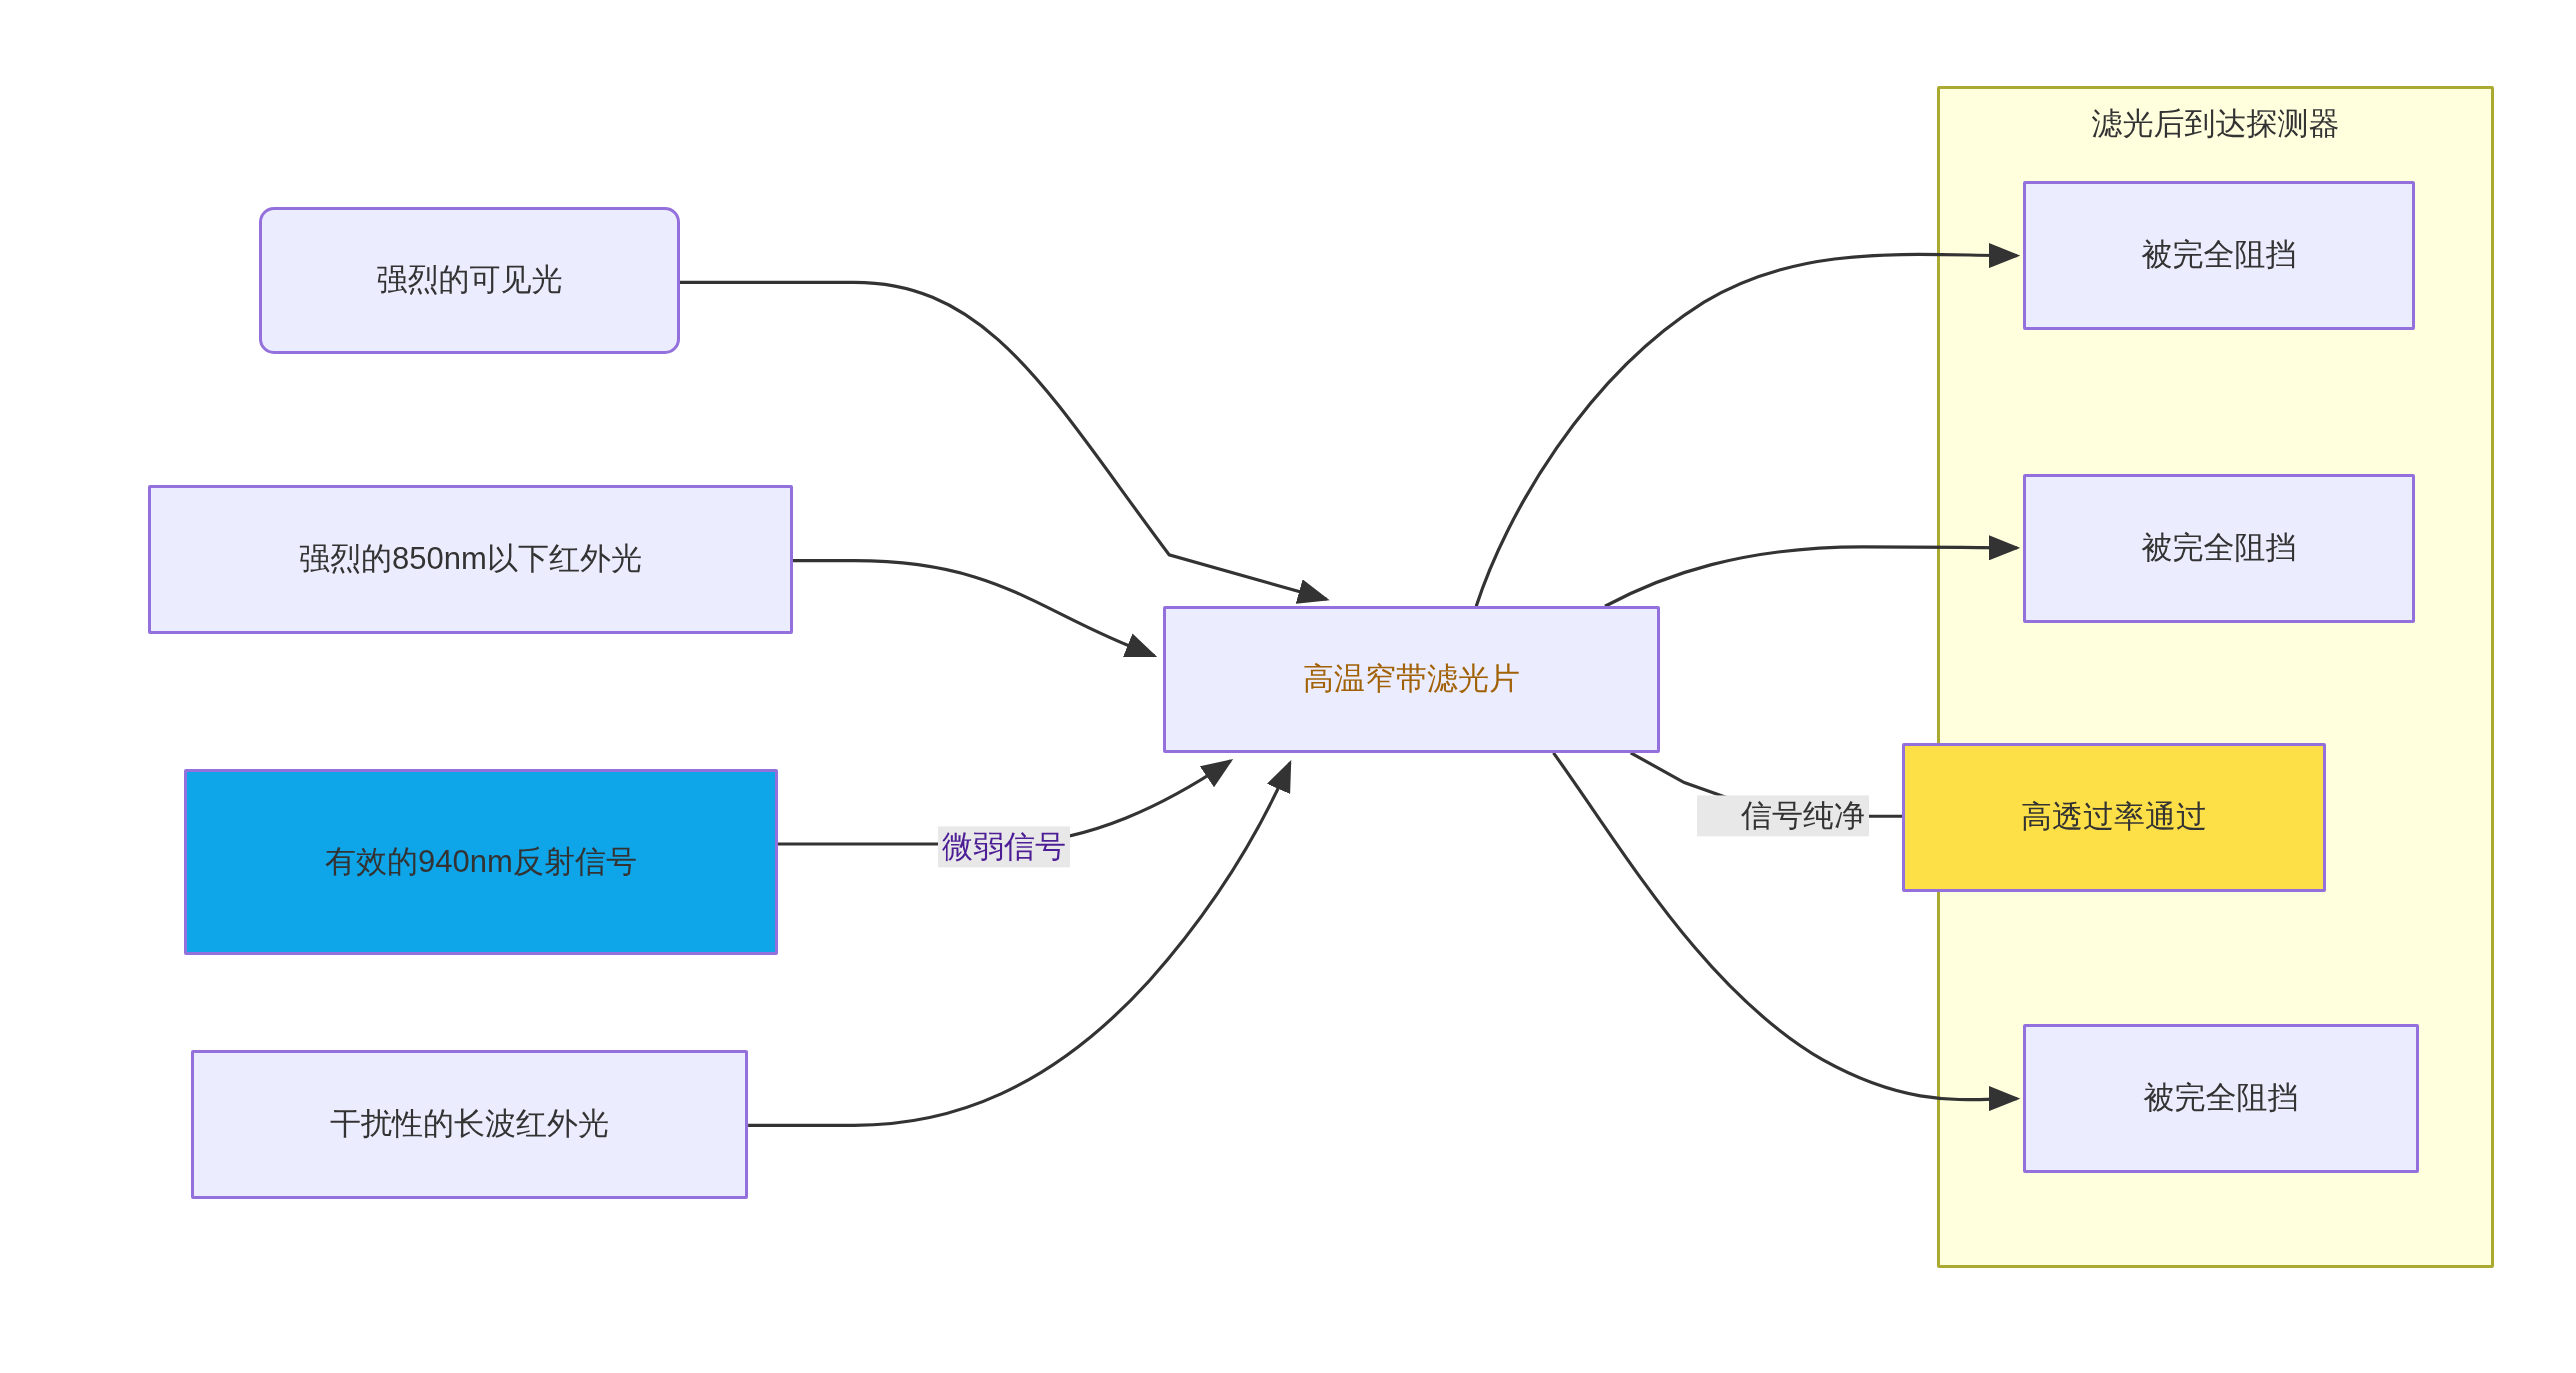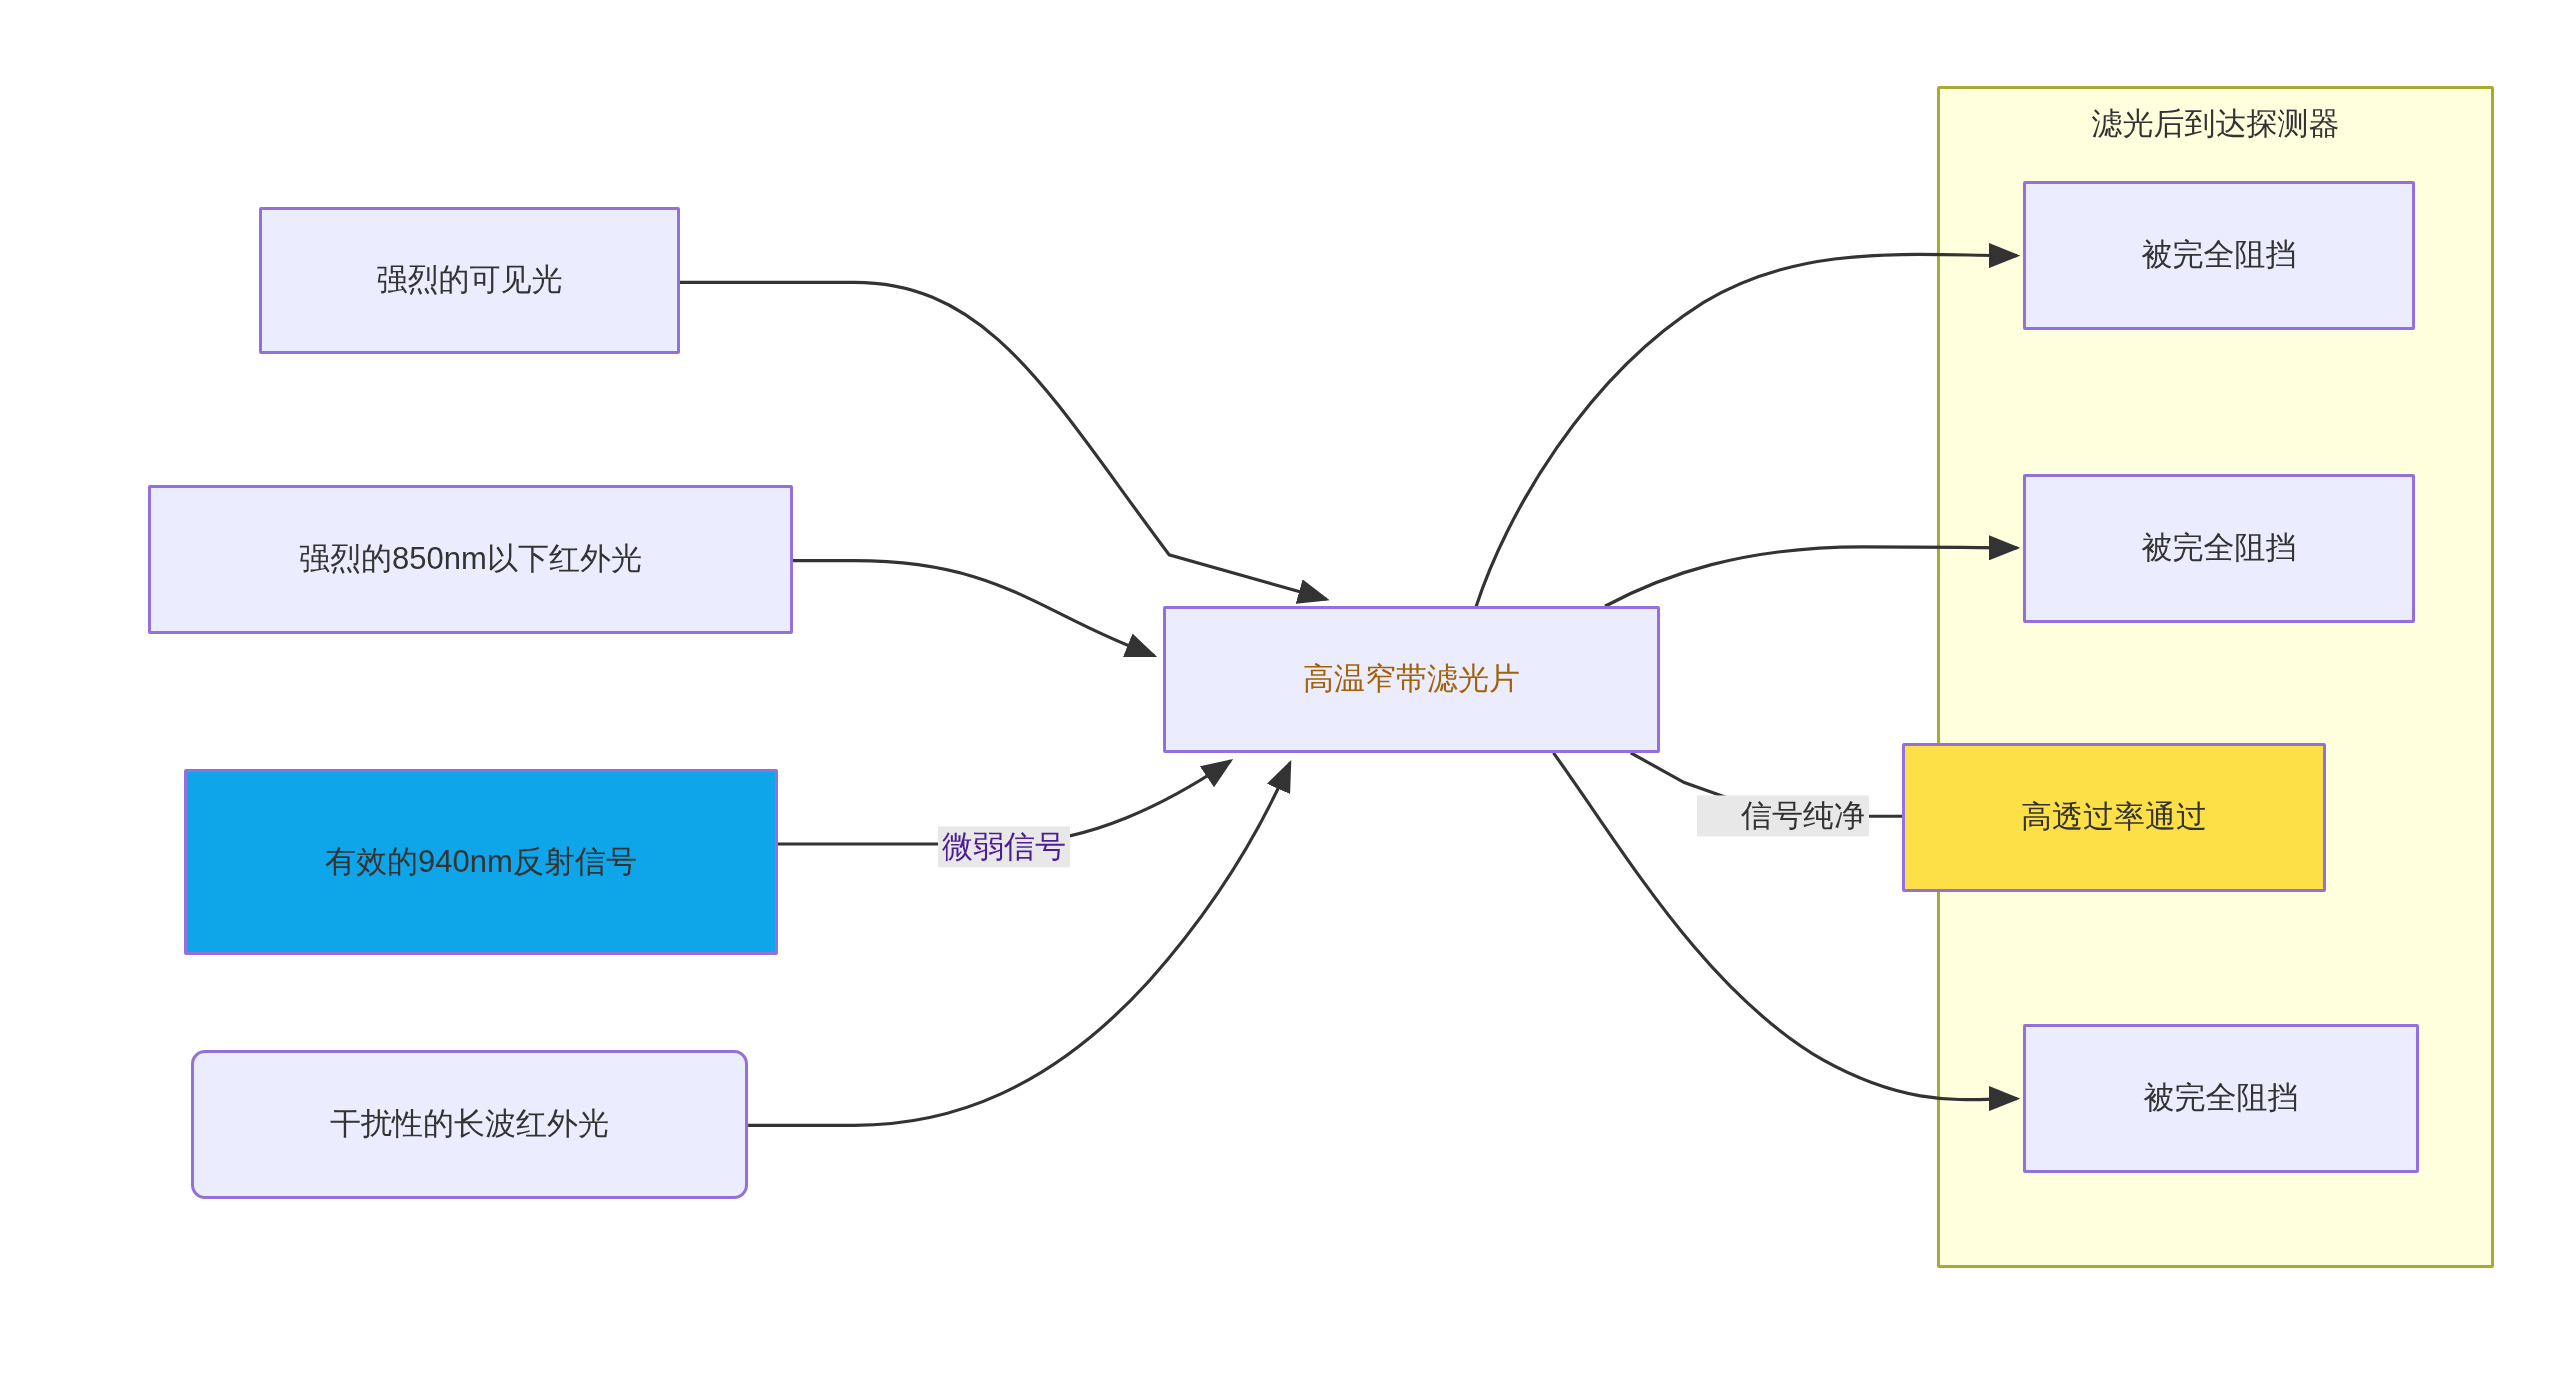--- a/index.html
+++ b/index.html
@@ -96,33 +96,33 @@
       <path d="M1490,612 C1520,520 1600,380 1720,305 C1820,245 1930,258 2036,258"></path>
 
       <path d="M1620,612 C1680,580 1760,552 1880,552 C1960,552 1990,553 2036,553"></path>
 
       <path d="M1646,760 L1700,790 L1796,824 L2014,824"></path>
 
       <path d="M1568,760 C1640,860 1720,1000 1840,1070 C1930,1120 1985,1109 2036,1109"></path>
     </g>
   </svg>
 
-  <div class="node" style="left: 259px; top: 207px; width: 421px; height: 147px; background: rgb(236, 236, 255); border-color: rgb(147, 112, 219); color: rgb(51, 51, 51);">
+  <div class="node" style="left: 259px; top: 207px; width: 421px; height: 147px; background: rgb(236, 236, 255); border-color: rgb(147, 112, 219); color: rgb(51, 51, 51); border-radius: 15px;">
     <span>强烈的可见光</span>
   </div>
 
   <div class="node" style="left: 148px; top: 485px; width: 645px; height: 149px; background: rgb(236, 236, 255); border-color: rgb(147, 112, 219); color: rgb(51, 51, 51);">
     <span>强烈的850nm以下红外光</span>
   </div>
 
   <div class="node" style="left: 184px; top: 769px; width: 594px; height: 186px; background: #0ea5e9; border-color: rgb(147, 112, 219); color: rgb(51, 51, 51);">
     <span>有效的940nm反射信号</span>
   </div>
 
-  <div class="node" style="left: 191px; top: 1050px; width: 557px; height: 149px; background: rgb(236, 236, 255); border-color: rgb(147, 112, 219); color: rgb(51, 51, 51); border-radius: 14px;">
+  <div class="node" style="left: 191px; top: 1050px; width: 557px; height: 149px; background: rgb(236, 236, 255); border-color: rgb(147, 112, 219); color: rgb(51, 51, 51);">
     <span>干扰性的长波红外光</span>
   </div>
 
   <div class="node" style="left: 1163px; top: 606px; width: 497px; height: 147px; background: rgb(236, 236, 255); border-color: rgb(147, 112, 219); color: #a16207;">
     <span>高温窄带滤光片</span>
   </div>
 
   <div class="node" style="left: 2023px; top: 181px; width: 392px; height: 149px; background: rgb(236, 236, 255); border-color: rgb(147, 112, 219); color: rgb(51, 51, 51);">
     <span>被完全阻挡</span>
   </div>

